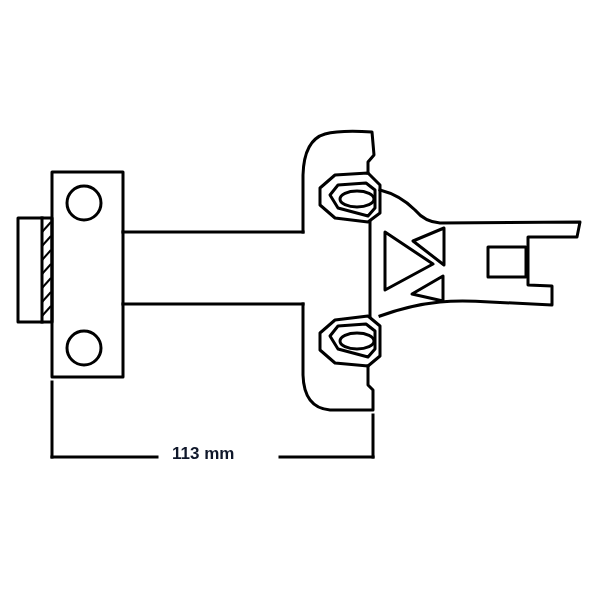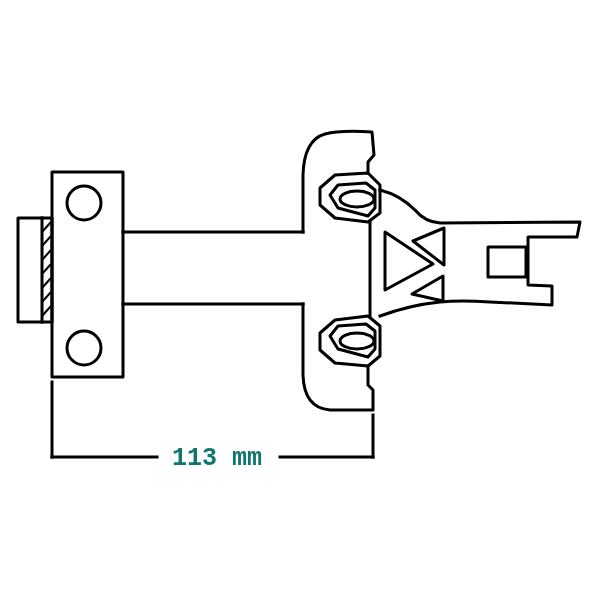--- a/index.html
+++ b/index.html
@@ -1,19 +1,19 @@
 <!DOCTYPE html>
 <html><head>
 <meta charset="utf-8">
 <style>
   html, body { margin: 0; padding: 0; background: #ffffff; }
   body { width: 600px; height: 600px; position: relative; overflow: hidden; }
   svg { position: absolute; left: 0; top: 0; }
   .ln { fill: none; stroke: #000; stroke-width: 3; stroke-linejoin: round; stroke-linecap: square; }
-  .label { position: absolute; font-family: Liberation Mono, monospace; font-weight: bold; font-size: 25px; color: #0f766e; background: #fff; white-space: nowrap; }
+  .label { position: absolute; font-family: Liberation Sans, sans-serif; font-weight: bold; font-size: 17px; color: #0f172a; background: #fff; white-space: nowrap; }
 </style>
 </head>
 <body>
 
 <svg width="600" height="600" viewBox="0 0 600 600">
 
   <g>
     <rect class="ln" x="18" y="218" width="34" height="104"></rect>
     <line class="ln" x1="42" y1="218" x2="42" y2="322"></line>
     <g stroke="#000" stroke-width="2">

